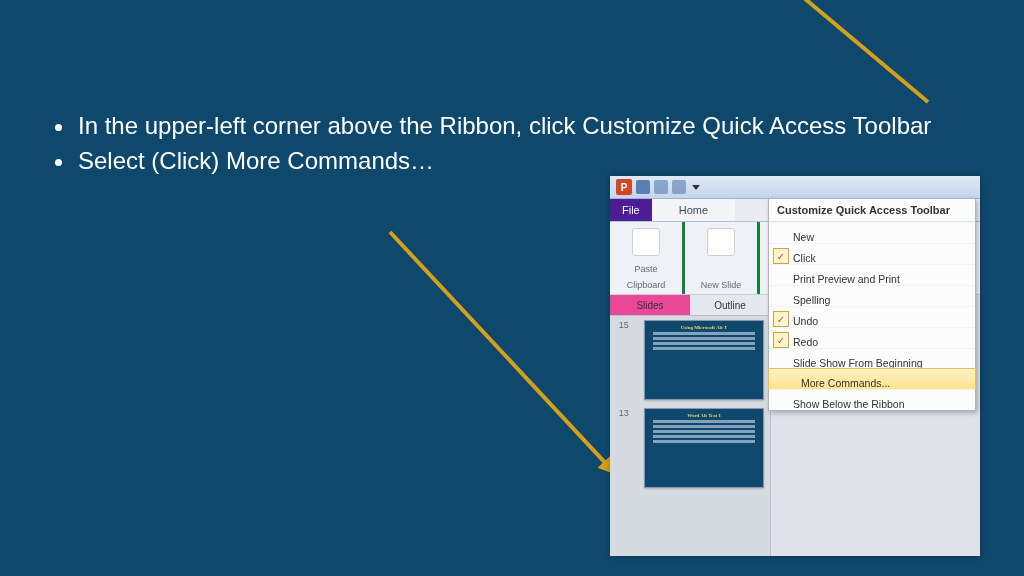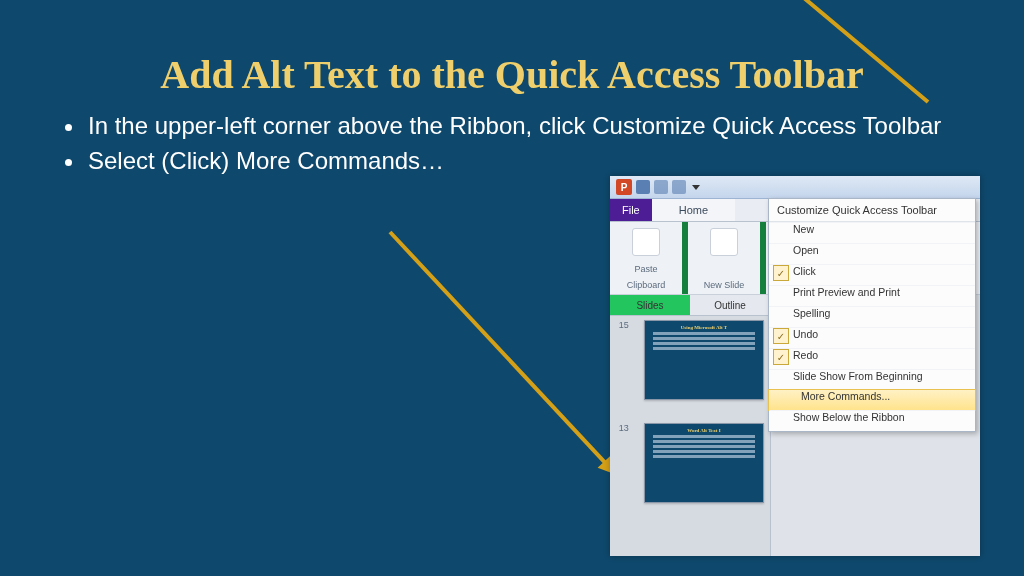--- a/index.html
+++ b/index.html
@@ -1,63 +1,62 @@
 <!DOCTYPE html>
 <html><head>
 <meta charset="utf-8">
 <style>
   html,body{margin:0;padding:0;width:1024px;height:576px;background:#0e486c;font-family:Arial,Helvetica,sans-serif;overflow:hidden}
   .slide{position:relative;width:1024px;height:576px}
   .title{position:absolute;top:24px;left:0;width:1024px;text-align:center;color:#efcf6b;font-family:Georgia,'Times New Roman',serif;font-weight:700;font-size:40px}
-  .bullets{position:absolute;top:112px;left:62px;right:60px;color:#fff;font-size:24px;line-height:1.2}
+  .bullets{position:absolute;top:112px;left:52px;right:60px;color:#fff;font-size:24px;line-height:1.2}
   .bullets li{margin-bottom:6px;padding-left:2px}
   .bullets ul{list-style:disc;padding-left:24px;margin:0}
   
   .ppmock{position:absolute;right:44px;top:176px;width:370px;height:380px;background:#dfe3e9;box-shadow:0 0 6px rgba(0,0,0,.3);font-family:'Segoe UI',Arial,sans-serif;font-size:11px;color:#333;overflow:hidden}
   .qat{height:22px;background:linear-gradient(#dfe9f5,#c4d5ec);display:flex;align-items:center;gap:4px;padding:0 6px;border-bottom:1px solid #9db5d2}
   .qat .plogo{width:16px;height:16px;background:#d24726;border-radius:2px;display:flex;align-items:center;justify-content:center;color:#fff;font-weight:700;font-size:10px}
   .qat .qicon{width:14px;height:14px;background:#5a7fb2;border-radius:2px}
   .qat .qicon.und{background:#5a7fb2;opacity:.6}
   .qat .arrowdn{width:0;height:0;border-left:4px solid transparent;border-right:4px solid transparent;border-top:5px solid #333;margin-left:2px}
   .tabbar{height:22px;display:flex;align-items:stretch;background:#e9edf3;border-bottom:1px solid #b8c2cf}
   .tabbar .file{background:#4c1d95;color:#fff;padding:0 12px;display:flex;align-items:center;font-size:11px}
   .tabbar .tab{padding:0 27px;display:flex;align-items:center;color:#3b4a5c;background:#f3f5f9}
   .ribbon{height:72px;background:#eef1f6;border-bottom:1px solid #c9d0da;display:flex}
-  .grp{border-right:6px solid #15803d;padding:4px 6px;display:flex;flex-direction:column;justify-content:space-between;min-width:60px}
+  .grp{border-right:3px solid #15803d;padding:4px 6px;display:flex;flex-direction:column;justify-content:space-between;min-width:60px}
   .grp .ico{width:26px;height:26px;background:#fff;border:1px solid #c9d0da;border-radius:3px;margin:2px auto}
   .grp .lbl{font-size:9px;color:#5c6b7d;text-align:center}
   .pane{display:flex;height:264px}
   .thumbs{width:160px;background:#d6dbe2;border-right:1px solid #b8c2cf}
   .thumbtabs{height:20px;display:flex;border-bottom:1px solid #b8c2cf;font-size:10px}
   .thumbtabs div{flex:1;display:flex;align-items:center;justify-content:center;background:#e5e9ef}
-  .thumbtabs div.on{background:#22c55e}
+  .thumbtabs div.on{background:#ec4899}
   .thlist{padding:4px 6px}
-  .th{display:flex;gap:15px;margin-bottom:23px}
+  .th{display:flex;gap:15px;margin-bottom:8px}
   .th .num{font-size:9px;color:#5c6b7d;width:14px;text-align:right}
   .th .mini{width:120px;height:70px;background:#0e486c;border:1px solid #8a97a8;box-shadow:0 1px 2px rgba(0,0,0,.2);padding:4px}
   .mini .mtitle{color:#efcf6b;font-size:5px;font-family:Georgia,serif;font-weight:700;text-align:center}
   .mini .mline{height:3px;background:#cfe0ef;margin:2px 4px;opacity:.6}
   
   .menu{position:absolute;top:22px;left:158px;width:206px;background:#fcfcfd;border:1px solid #a9b6c7;box-shadow:2px 2px 5px rgba(0,0,0,.25)}
-  .menu .mh{font-weight:400;padding:5px 8px;border-bottom:1px solid #dfe4eb;font-size:11px;color:#333}
-  .menu .mi{display:flex;align-items:flex-start;height:20px;padding:0 8px 0 24px;font-size:10.5px;color:#333;position:relative;border-top:1px solid #f1f3f7}
+  .menu .mh{font-weight:700;padding:5px 8px;border-bottom:1px solid #dfe4eb;font-size:11px;color:#333}
+  .menu .mi{display:flex;align-items:flex-end;height:20px;padding:0 8px 0 24px;font-size:10.5px;color:#333;position:relative;border-top:1px solid #f1f3f7}
   .menu .mi.hl{background:linear-gradient(#fff1c5,#ffe38c);border:1px solid #e8c150;margin:-1px;padding:0 7px 0 32px}
   .menu .mi .chk{position:absolute;left:4px;width:14px;height:14px;border:1px solid #caa93a;background:#fff3cf;display:flex;align-items:center;justify-content:center;color:#8a6d1e;font-size:10px}
   
   .arrow{position:absolute;background:#d4a017;transform-origin:left center;height:4px}
   .arrow::after{content:'';position:absolute;right:-2px;top:-7px;border-left:18px solid #d4a017;border-top:9px solid transparent;border-bottom:9px solid transparent}
   .arrow1{right:96px;top:100px;width:190px;transform:rotate(40deg);transform-origin:right center}
   .arrow1::after{left:-2px;right:auto;border-left:none;border-right:18px solid #d4a017}
   .arrow2{left:390px;top:230px;width:330px;transform:rotate(47deg)}
 </style>
 </head>
 <body>
 <div class="slide">
 
-<h1 class="title">Add Alt Text to the Quick Access Toolbar</h1>
 
 <div class="bullets">
   <ul>
     <li>In the upper-left corner above the Ribbon, click Customize Quick Access Toolbar</li>
     <li>Select (Click) More Commands…</li>
   </ul>
 </div>
 
 <div class="arrow arrow1"></div>
 <div class="arrow arrow2"></div>
@@ -117,23 +116,20 @@
     </div>
   </div>
 
   <div class="menu">
     <div class="mh">Customize Quick Access Toolbar</div>
     <div id="menu-items">
           <div class="mi">
             <span>New</span>
           </div>
           <div class="mi">
-            <span>Open</span>
-          </div>
-          <div class="mi">
             <span class="chk">✓</span>
             <span>Click</span>
           </div>
           <div class="mi">
             <span>Print Preview and Print</span>
           </div>
           <div class="mi">
             <span>Spelling</span>
           </div>
           <div class="mi">

